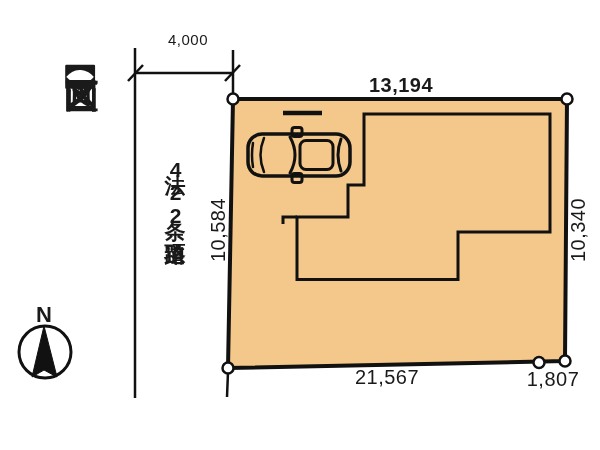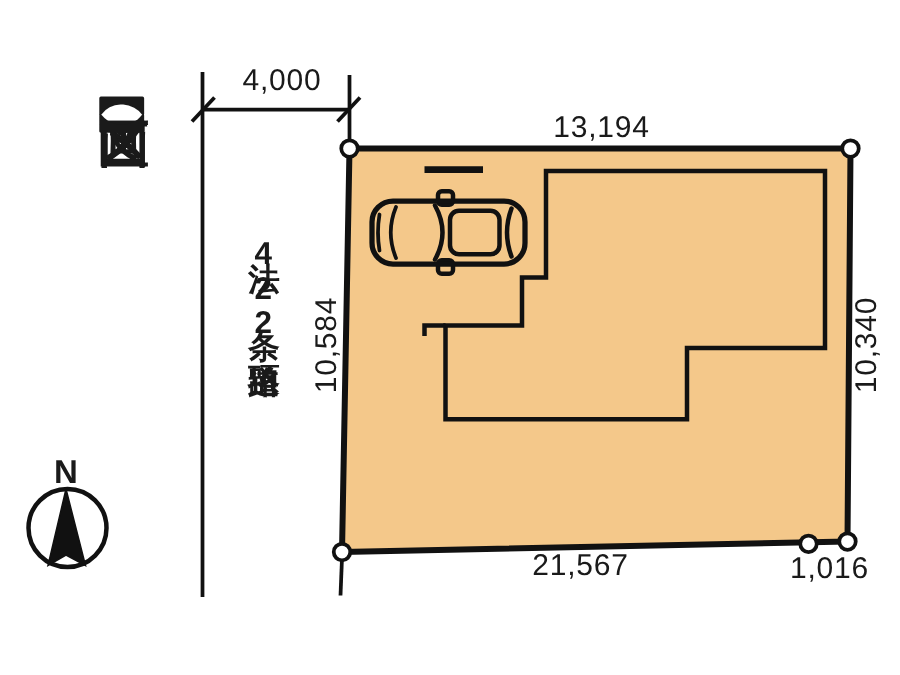--- a/index.html
+++ b/index.html
@@ -89,26 +89,26 @@
     <g>
       <circle cx="45" cy="352" r="26" fill="#ffffff" stroke="#111111" stroke-width="3"></circle>
       <polygon points="44,326 57,377 44,370 32,377" fill="#111111" stroke="#111111" stroke-width="1"></polygon>
     </g>
   </svg>
 
   <div class="label page-title" style="left:62px; top:54px;">【区画図】</div>
 
   <div class="label road-label" style="left:164px; top:158px;">法42条2項道路</div>
 
-  <div class="label dim" style="left:138px; top:43px; width:100px; font-size:20px;">4,000</div>
+  <div class="label dim" style="left:138px; top:31px; width:100px; font-size:15px;">4,000</div>
 
-  <div class="label dim" style="left:351px; top:74px; width:100px;">13,194</div>
+  <div class="label dim" style="left:351px; top:74px; width:100px;font-weight:bold;">13,194</div>
 
   <div class="label dim rot" style="left:178px; top:219px; width:80px; height:22px;">10,584</div>
 
   <div class="label dim rot" style="left:538px; top:219px; width:80px; height:22px;">10,340</div>
 
   <div class="label dim" style="left:337px; top:366px; width:100px;">21,567</div>
 
-  <div class="label dim" style="left:518px; top:368px; width:70px;">1,016</div>
+  <div class="label dim" style="left:518px; top:368px; width:70px;">1,807</div>
 
   <div class="label north-label" style="left:29px; top:302px; width:30px;">N</div>
 </div>
 
 </body></html>

